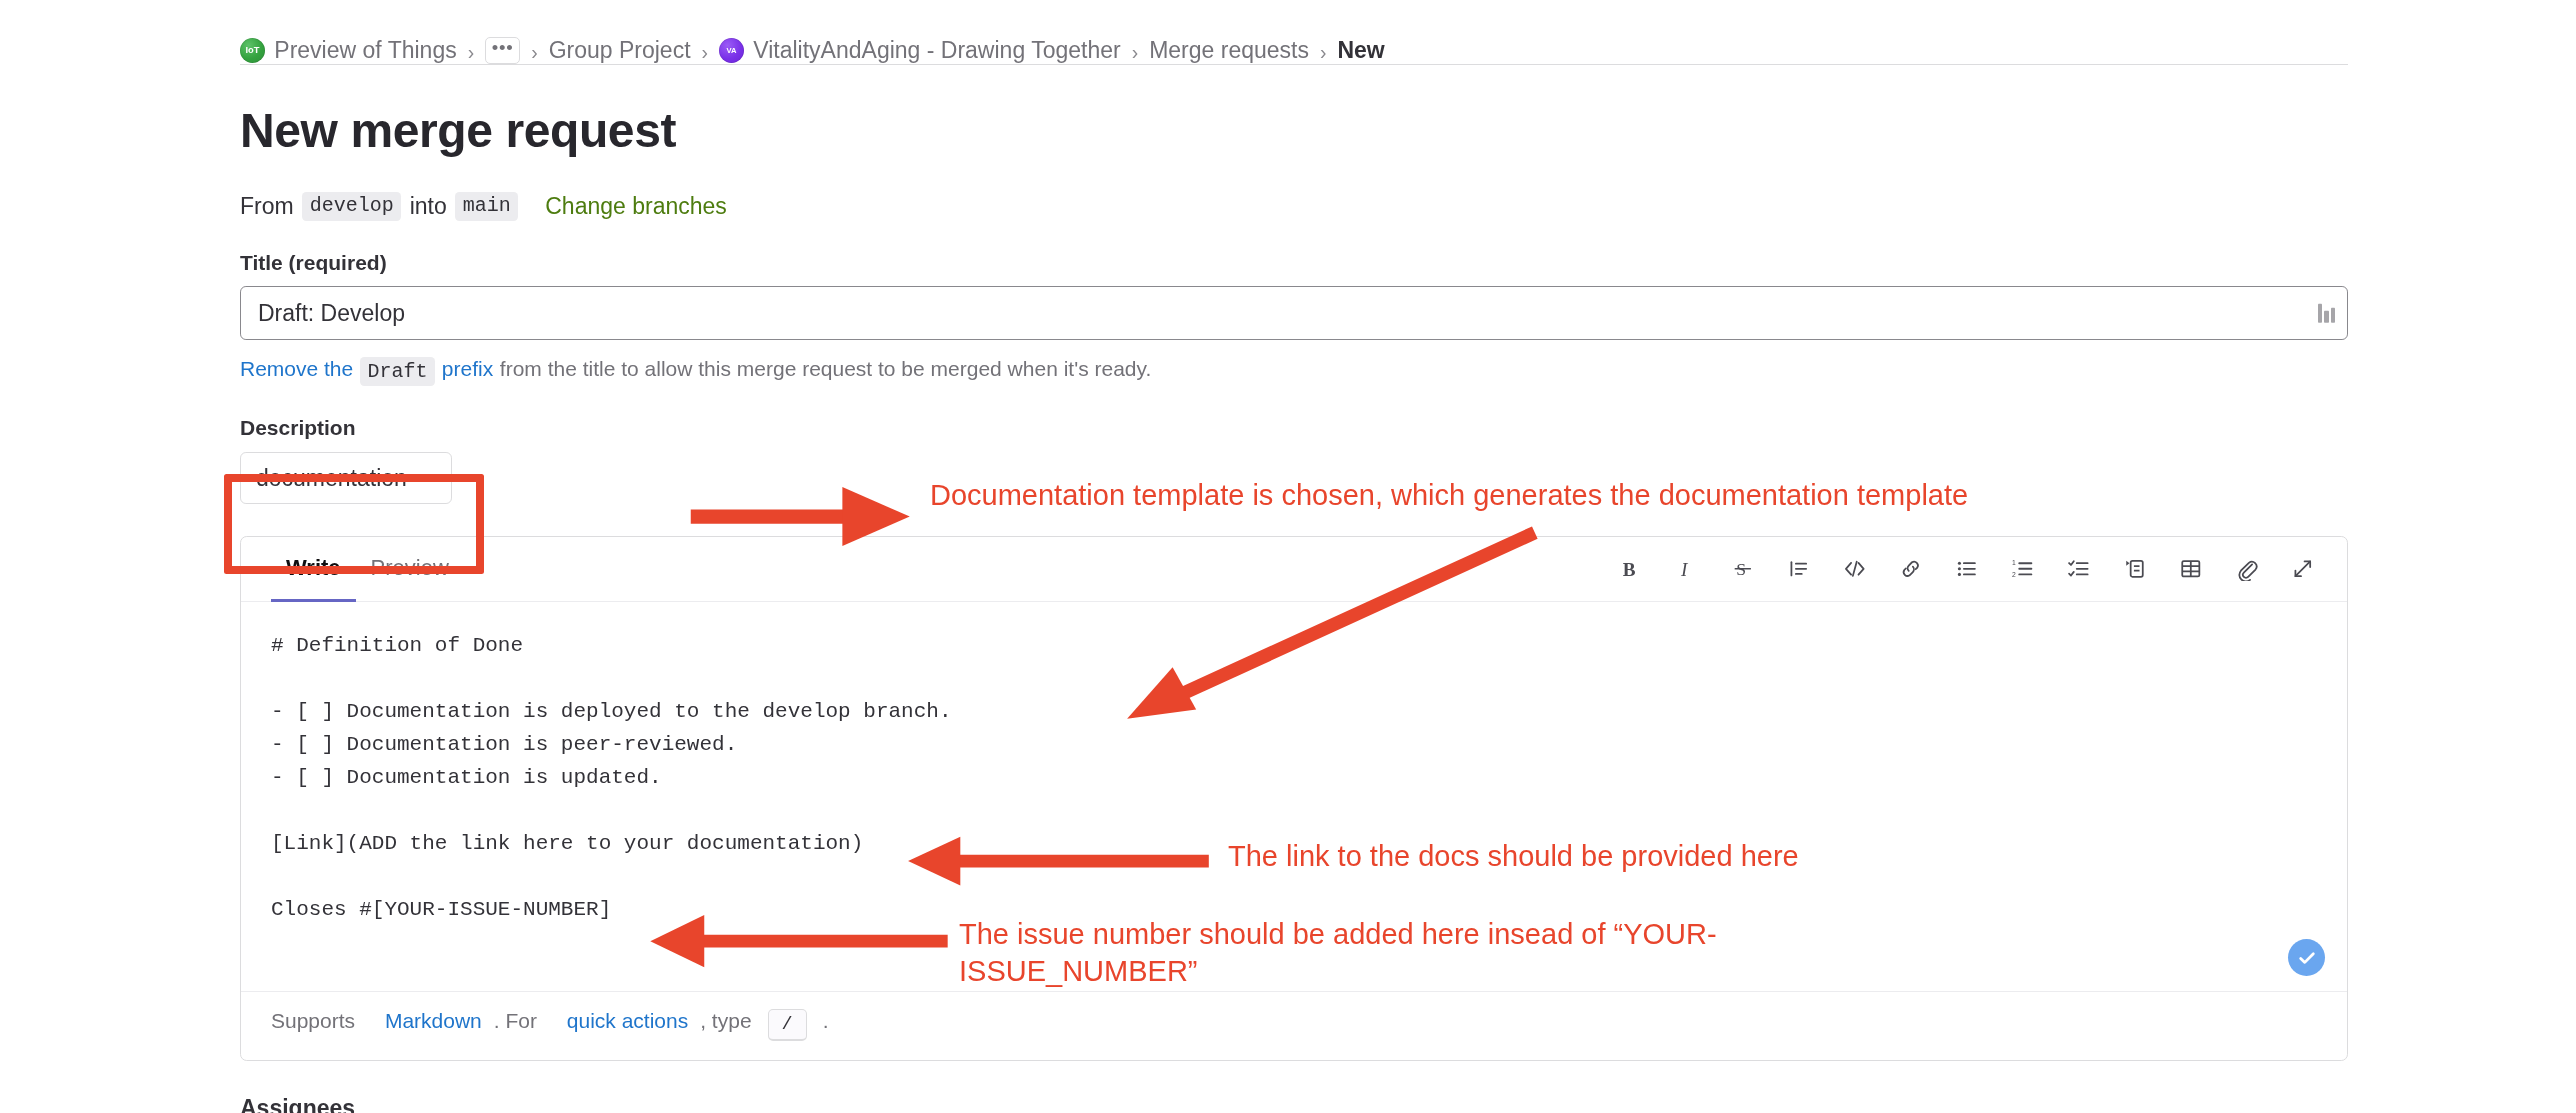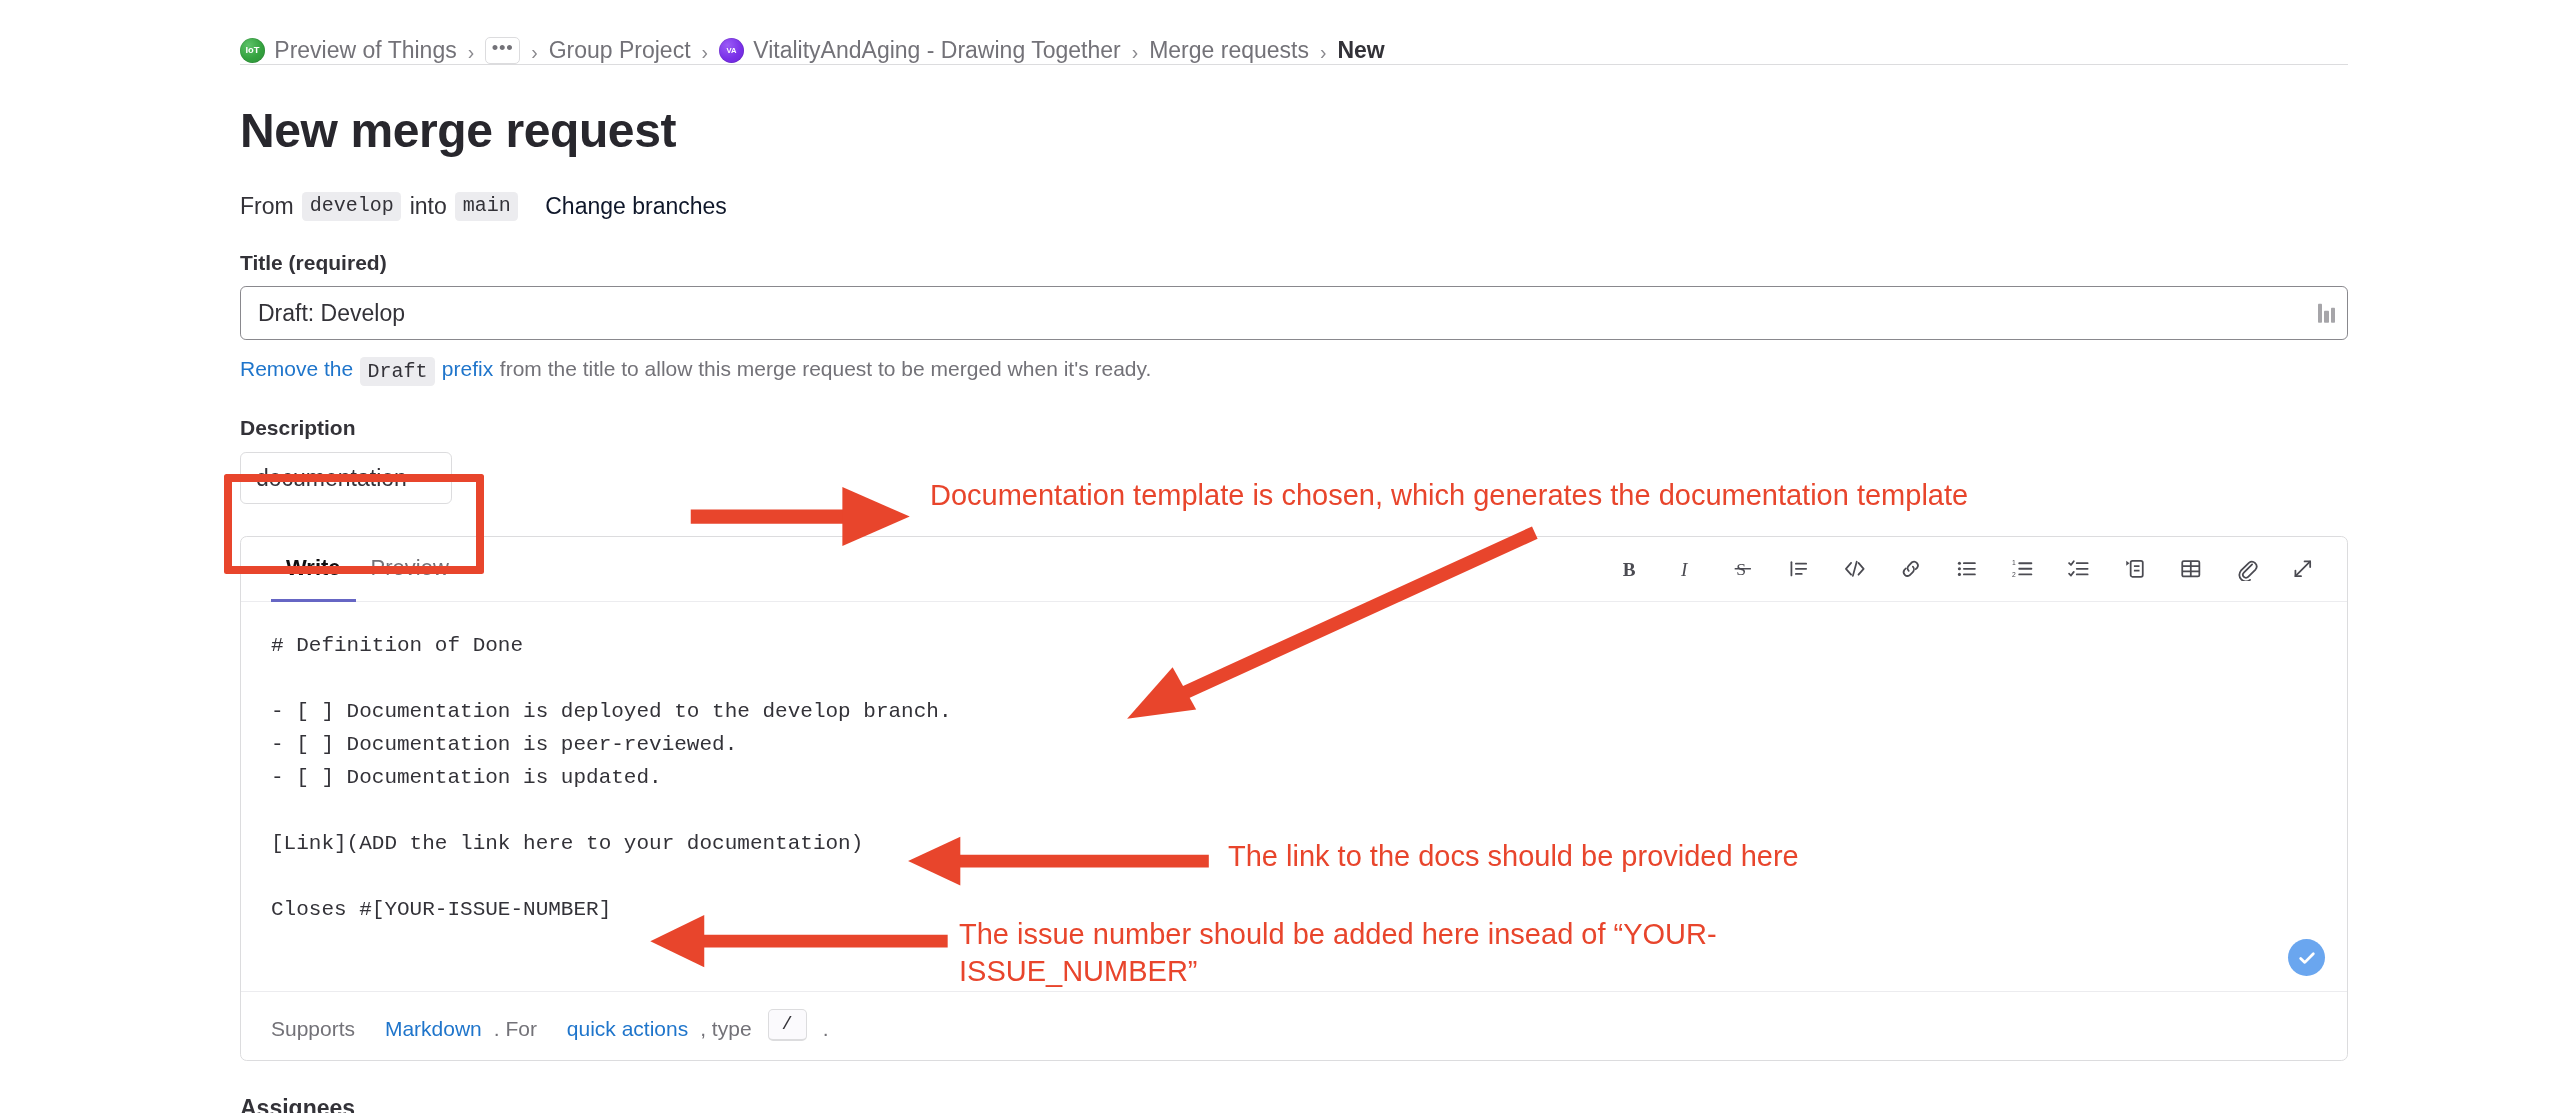--- a/index.html
+++ b/index.html
@@ -106,21 +106,21 @@
     gap: 8.4px;
   }
   code.branch {
     font-family: "Liberation Mono", monospace;
     background: #ececef;
     border-radius: 4.2px;
     padding: 2.5px 7.6px 3.4px 7.6px;
     font-size: 20px;
     color: #333238;
   }
-  a.link { color: #0f172a; text-decoration: none; cursor: pointer; }
+  a.link { color: #4d7c0f; text-decoration: none; cursor: pointer; }
 
   .field-label {
     font-size: 21px;
     font-weight: 700;
     color: #333238;
     margin-top: 30px;
   }
 
   .title-input {
     margin-top: 11.8px;
@@ -258,21 +258,21 @@
     display: flex; align-items: center; justify-content: center;
   }
   .check-badge svg { display:block; }
 
   .editor-foot {
     border-top: 0.8px solid #ececef;
     padding: 17px 30px 18.5px 30px;
     font-size: 21px;
     color: #737278;
     display: flex;
-    align-items: flex-end;
+    align-items: flex-start;
     gap: 12px;
   }
   .editor-foot a { color: #1f75cb; text-decoration: none; }
   kbd.slash {
     display: inline-flex;
     align-items: center;
     justify-content: center;
     min-width: 25px;
     height: 29px;
     padding: 0 5.9px;

